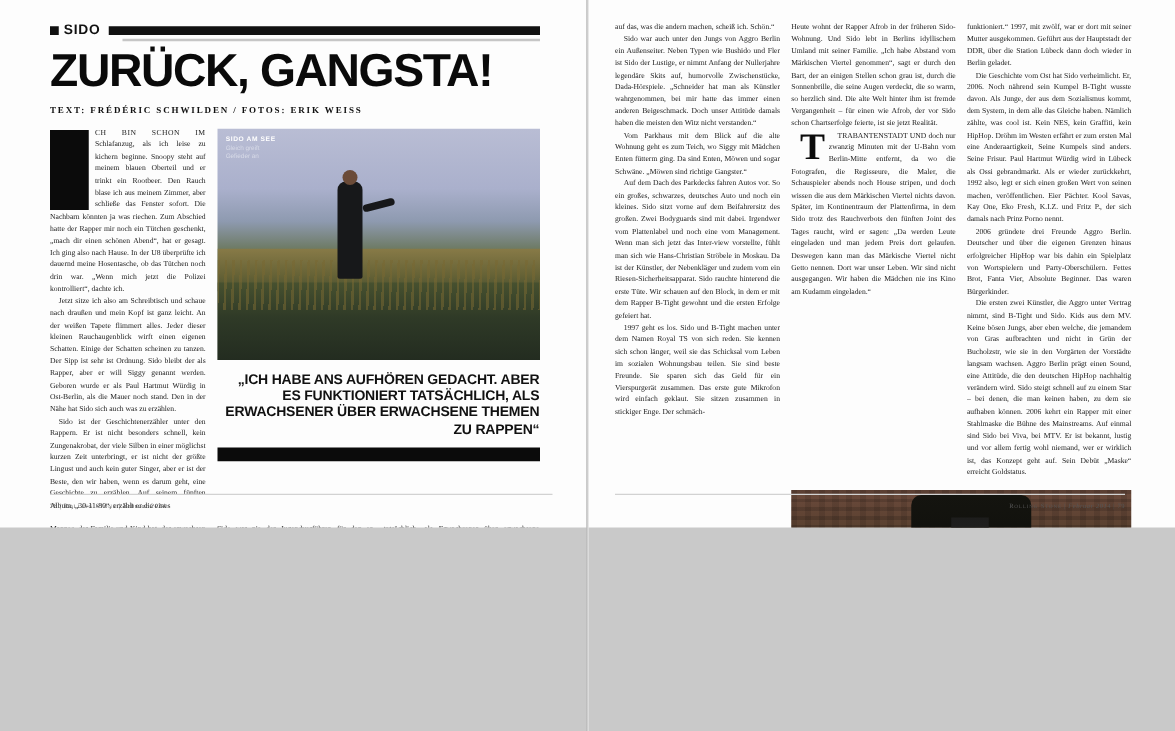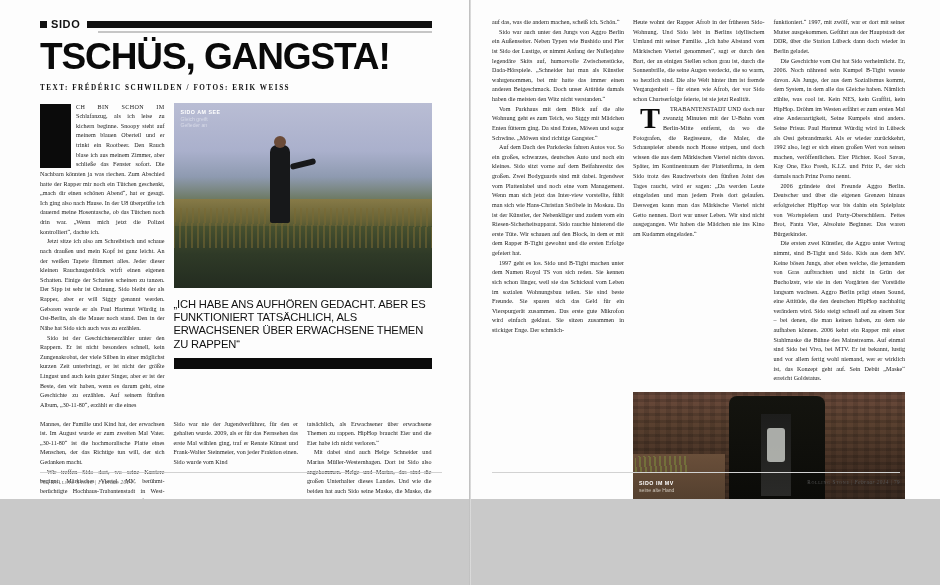--- a/index.html
+++ b/index.html
@@ -2,21 +2,21 @@
 <html><head>
 <meta charset="utf-8">
 <style>
   html,body{margin:0;padding:0;}
   body{
     width:940px;height:585px;overflow:hidden;
     background:#c9c9c9;
     font-family:"Liberation Serif",serif;
   }
   .spread{position:relative;width:940px;height:585px;display:flex;}
-  .page{position:relative;background:#fdfdfd;height:499px;overflow:hidden;}
+  .page{position:relative;background:#fdfdfd;height:422px;overflow:hidden;}
   .page-left{width:470px;}
   .page-right{width:470px;}
   .gutter{position:absolute;left:469px;top:0;width:2px;height:585px;
     background:linear-gradient(to right,#b5b5b5,#e6e6e6);z-index:40;}
 
   
   .lp-inner{position:absolute;left:40px;top:18px;width:392px;}
   .masthead{display:flex;align-items:center;gap:4px;height:13px;}
   .mh-square{width:7px;height:7px;background:#111;flex:none;}
   .mh-title{font-family:"Liberation Sans",sans-serif;font-weight:bold;
@@ -58,22 +58,22 @@
   .lake-fig:after{content:"";position:absolute;left:4px;top:-9px;width:12px;height:12px;
     background:#6b4b38;border-radius:50%;}
   .lake-fig2{position:absolute;left:116px;top:58px;width:26px;height:6px;
     background:#17181a;transform:rotate(-14deg);border-radius:3px;}
   .cap-overlay{position:absolute;left:7px;top:6px;z-index:5;
     font-family:"Liberation Sans",sans-serif;}
   .cap-t{font-weight:bold;font-size:5.3px;letter-spacing:.5px;color:#ffffff;
     text-transform:uppercase;}
   .cap-b{font-size:5.1px;line-height:1.32;color:#d8dbe8;margin-top:1px;}
 
-  .pull{font-family:"Liberation Sans",sans-serif;font-weight:normal;
-    font-size:11.2px;line-height:1.2;letter-spacing:-.15px;text-align:left;
+  .pull{font-family:"Liberation Sans",sans-serif;font-weight:bold;
+    font-size:11.2px;line-height:1.2;letter-spacing:-.15px;text-align:right;
     color:#111;}
   .pull-bar{height:11px;background:#0b0b0b;margin-top:7px;}
 
   .footer{position:absolute;bottom:14px;font-family:"Liberation Serif",serif;
     font-size:5.2px;letter-spacing:.45px;color:#555;}
   .footer .sc{font-variant:small-caps;letter-spacing:.7px;}
   .footer .it{font-style:italic;}
   .foot-rule{position:absolute;left:40px;right:28px;bottom:26px;height:1px;background:#d2d2d2;}
 
   
@@ -113,21 +113,21 @@
   <div class="page page-left">
     <div class="lp-inner">
 
       <div class="masthead">
         <span class="mh-square"></span>
         <span class="mh-title">SIDO</span>
         <span class="mh-rule"></span>
       </div>
       <div class="mh-rule2"></div>
 
-      <div class="headline">TSCHÜS, GANGSTA!</div>
+      <div class="headline">ZURÜCK, GANGSTA!</div>
       <div class="byline">TEXT: FRÉDÉRIC SCHWILDEN / FOTOS: ERIK WEISS</div>
 
       <div style="display:flex;gap:9px;margin-top:11px;">
         <div class="col">
           <div class="bodytext">
             <div class="dropcap"></div>
             <p class="first"><span class="smallcaps">CH BIN SCHON IM</span>
               <span>Schlafanzug, als ich leise zu kichern beginne. Snoopy steht auf meinem blauen Oberteil und er trinkt ein Rootbeer. Den Rauch blase ich aus meinem Zimmer, aber schließe das Fenster sofort. Die Nachbarn könnten ja was riechen. Zum Abschied hatte der Rapper mir noch ein Tütchen geschenkt, „mach dir einen schönen Abend“, hat er gesagt. Ich ging also nach Hause. In der U8 überprüfte ich dauernd meine Hosentasche, ob das Tütchen noch drin war. „Wenn mich jetzt die Polizei kontrolliert“, dachte ich.</span></p>
             <p>Jetzt sitze ich also am Schreibtisch und schaue nach draußen und mein Kopf ist ganz leicht. An der weißen Tapete flimmert alles. Jeder dieser kleinen Rauchaugenblick wirft einen eigenen Schatten. Einige der Schatten scheinen zu tanzen. Der Sipp ist sehr ist Ordnung. Sido bleibt der als Rapper, aber er will Siggy genannt werden. Geboren wurde er als Paul Hartmut Würdig in Ost-Berlin, als die Mauer noch stand. Den in der Nähe hat Sido sich auch was zu erzählen.</p>
             <p>Sido ist der Geschichtenerzähler unter den Rappern. Er ist nicht besonders schnell, kein Zungenakrobat, der viele Silben in einer möglichst kurzen Zeit unterbringt, er ist nicht der größte Lingust und auch kein guter Singer, aber er ist der Beste, den wir haben, wenn es darum geht, eine Geschichte zu erzählen. Auf seinem fünften Album, „30-11-80“, erzählt er die eines</p>

